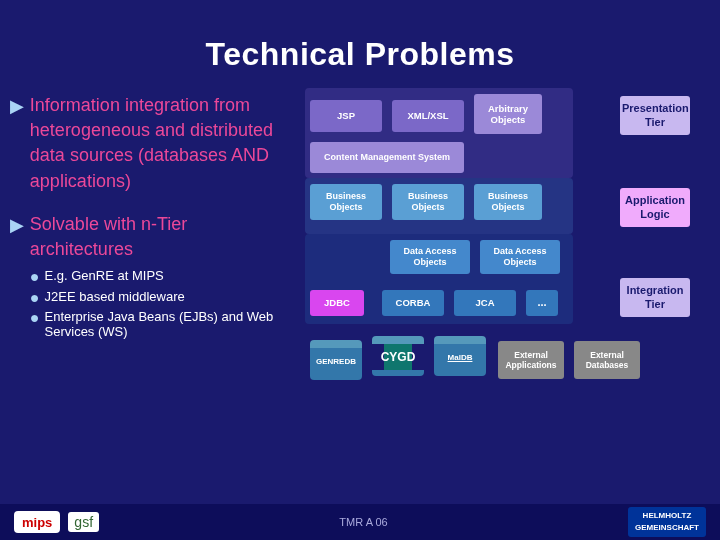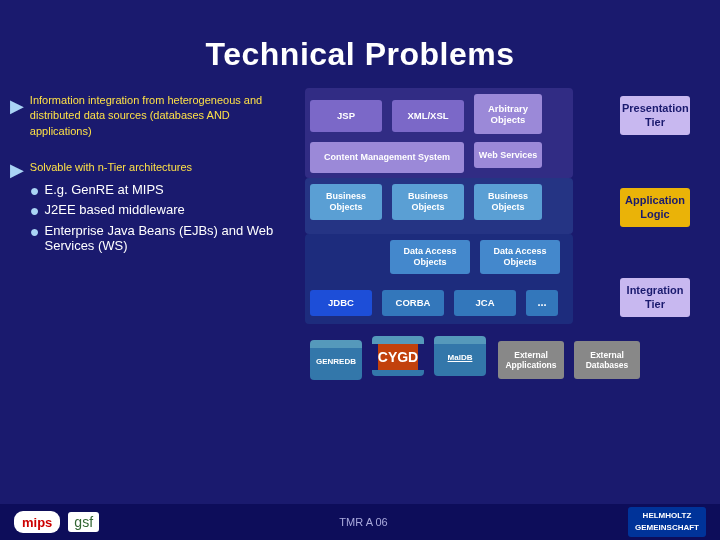--- a/index.html
+++ b/index.html
@@ -53,22 +53,22 @@
     }
 
     .bullet-arrow {
       color: #aad4f5;
       font-size: 18px;
       margin-top: 2px;
       flex-shrink: 0;
     }
 
     .bullet-text {
-      font-size: 11px;
-      color: #fde047;
+      font-size: 18px;
+      color: #ec4899;
       line-height: 1.4;
     }
 
     .sub-bullets {
       list-style: none;
       margin-top: 6px;
       display: flex;
       flex-direction: column;
       gap: 3px;
     }
@@ -181,24 +181,24 @@
     }
     .box-dao2 {
       background: #4488cc;
       color: white;
       left: 180px; top: 152px;
       width: 80px; height: 34px;
       font-size: 9px;
     }
 
     .box-jdbc {
-      background: #1d4ed8;
+      background: #d946ef;
       color: white;
       left: 10px; top: 202px;
-      width: 62px; height: 26px;
+      width: 54px; height: 26px;
       font-size: 9.5px;
       font-weight: bold;
     }
     .box-corba {
       background: #3377bb;
       color: white;
       left: 82px; top: 202px;
       width: 62px; height: 26px;
       font-size: 9.5px;
       font-weight: bold;
@@ -288,21 +288,21 @@
       align-items: center;
       gap: 8px;
     }
 
     .logo-box {
       background: white;
       color: #1a1a6e;
       font-size: 14px;
       font-weight: bold;
       padding: 3px 8px;
-      border-radius: 9px;
+      border-radius: 4px;
     }
 
     .logo-gsf {
       background: white;
       color: #1a1a6e;
       font-size: 10px;
       font-weight: bold;
       padding: 2px 6px;
       border-radius: 3px;
     }
@@ -359,21 +359,21 @@
       padding: 5px 2px;
       line-height: 1.3;
     }
     .tier-label-app {
       position: absolute;
       right: 0px; top: 100px;
       width: 70px;
       font-size: 11px;
       font-weight: bold;
       color: #1a1a6e;
-      background: #eab308;
+      background: #f0abfc;
       text-align: center;
       border-radius: 3px;
       padding: 5px 2px;
       line-height: 1.3;
     }
     .tier-label-int {
       position: absolute;
       right: 0px; top: 190px;
       width: 70px;
       font-size: 11px;
@@ -433,21 +433,20 @@
         <div class="bg-int"></div>
 
         <div class="tier-label-pres">Presentation Tier</div>
         <div class="tier-label-app">Application Logic</div>
         <div class="tier-label-int">Integration Tier</div>
 
         <div class="diag-box box-jsp">JSP</div>
         <div class="diag-box box-xmlxsl">XML/XSL</div>
         <div class="diag-box box-arbitrary">Arbitrary Objects</div>
         <div class="diag-box box-cms">Content Management System</div>
-        <div class="diag-box box-webservices">Web Services</div>
 
         <div class="diag-box box-bus1">Business Objects</div>
         <div class="diag-box box-bus2">Business Objects</div>
         <div class="diag-box box-bus3">Business Objects</div>
 
         <div class="diag-box box-dao1">Data Access Objects</div>
         <div class="diag-box box-dao2">Data Access Objects</div>
 
         <div class="diag-box box-jdbc">JDBC</div>
         <div class="diag-box box-corba">CORBA</div>
@@ -457,21 +456,21 @@
         <div class="db-cylinder cyl-genredb">
           <div class="cylinder-body" style="background:#4488aa; border-radius: 4px 4px 0 0; height: 8px; width:52px; background:#5599bb;"></div>
           <div style="background:#3377aa; width:52px; height:26px; display:flex; align-items:center; justify-content:center; font-size:8px; font-weight:bold; color:white;">
             <span>GENREDB</span>
           </div>
           <div style="background:#3377aa; border-radius:0 0 4px 4px; width:52px; height:6px;"></div>
         </div>
 
         <div class="db-cylinder cyl-cygd">
           <div style="background:#5599bb; width:52px; height:8px; border-radius:4px 4px 0 0;"></div>
-          <div style="background:#c2410c; width:40px; height:26px; display:flex; align-items:center; justify-content:center; font-size:14px; font-weight:bold; color:white;">
+          <div style="background:#0f766e; width:28px; height:26px; display:flex; align-items:center; justify-content:center; font-size:12px; font-weight:bold; color:white;">
             <span>CYGD</span>
           </div>
           <div style="background:#3377aa; border-radius:0 0 4px 4px; width:52px; height:6px;"></div>
         </div>
 
         <div class="db-cylinder cyl-maldi">
           <div style="background:#5599bb; width:52px; height:8px; border-radius:4px 4px 0 0;"></div>
           <div style="background:#3377aa; width:52px; height:26px; display:flex; align-items:center; justify-content:center; font-size:8px; font-weight:bold; color:white;text-decoration:underline;">
             <span>MalDB</span>
           </div>

